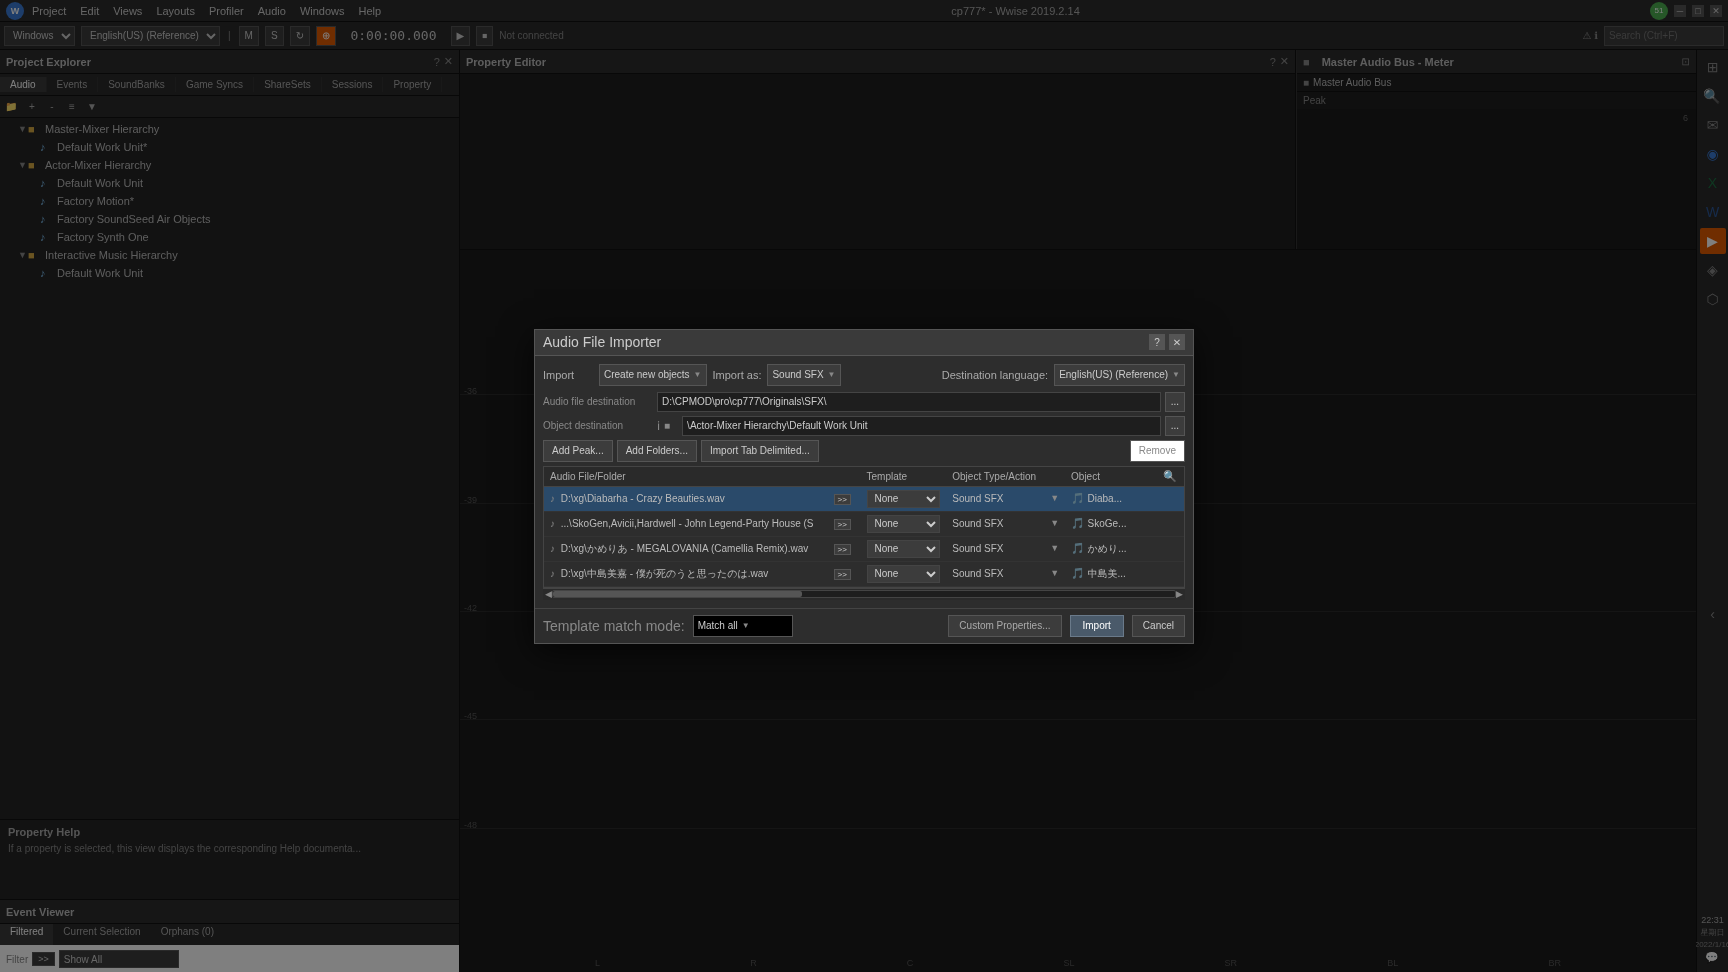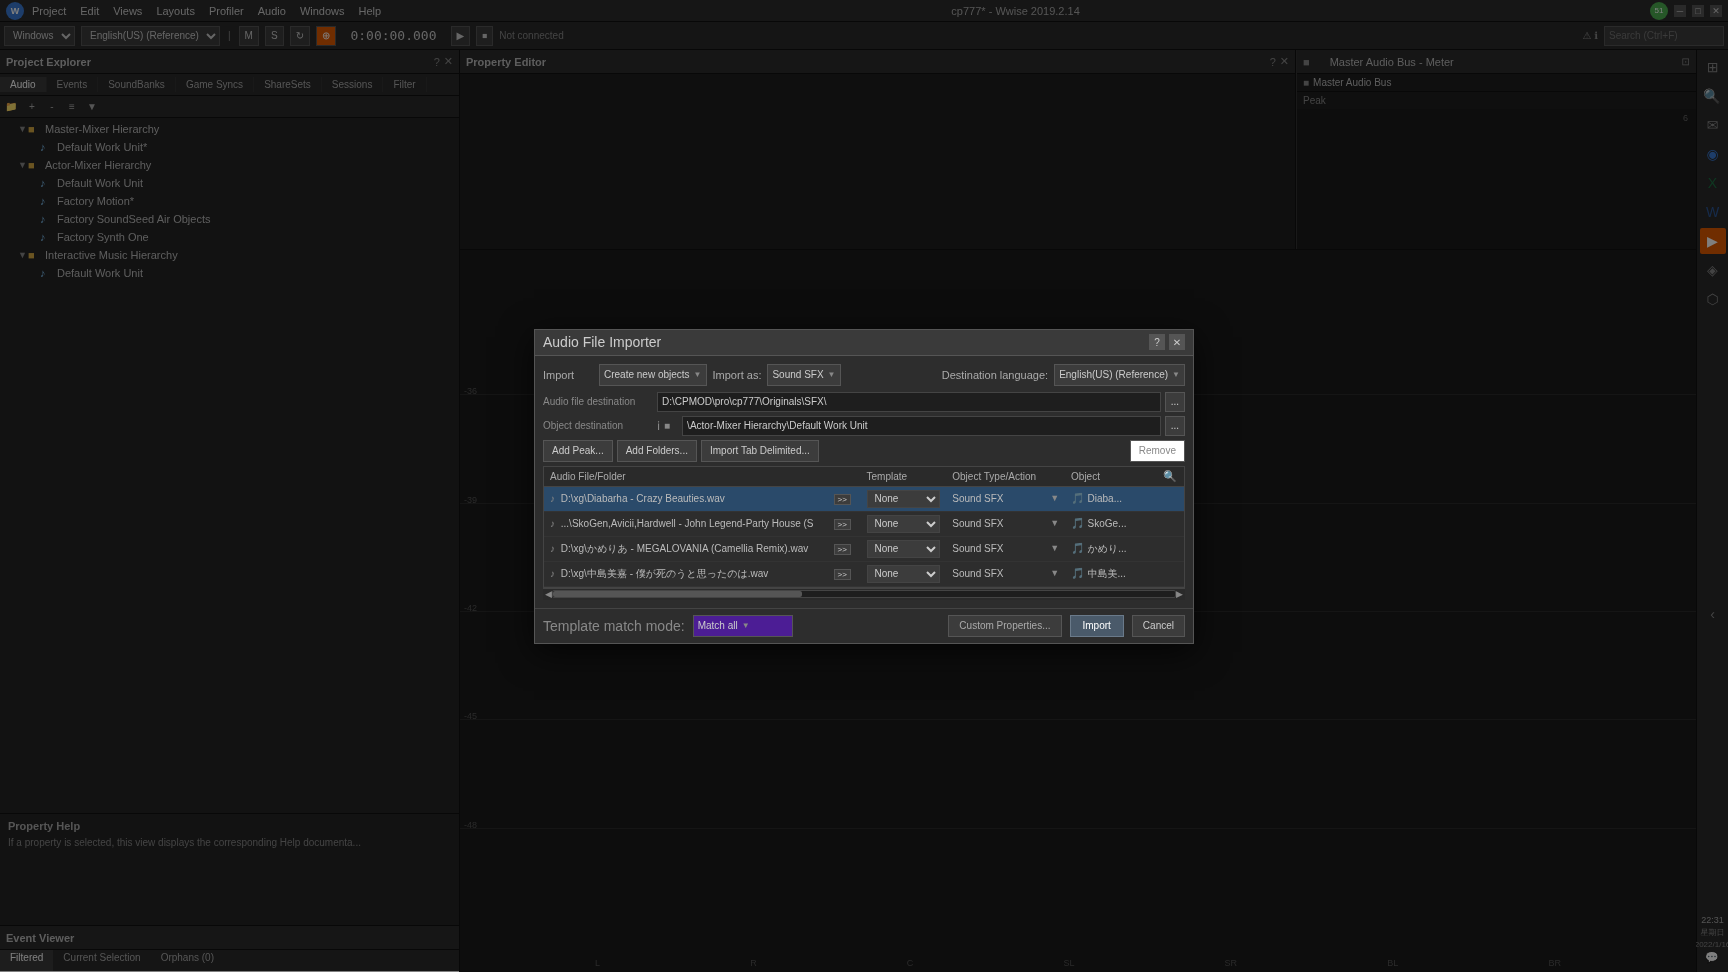--- a/index.html
+++ b/index.html
@@ -222,21 +222,20 @@
     .prop-help-text {
       color: #888;
       font-size: 10px;
       line-height: 1.4;
     }
 
     
     .event-viewer {
       background: #ffffff;
       border-top: 1px solid #111;
-      margin-top: 32px;
     }
     .event-tabs {
       display: flex;
       background: #2a2a2a;
       height: 22px;
       border-bottom: 1px solid #ffffff;
     }
     .ev-tab {
       padding: 2px 10px;
       font-size: 10px;
@@ -281,23 +280,23 @@
       display: flex;
       align-items: center;
       background: #2d2d2d;
       height: 24px;
       padding: 0 6px;
       border-bottom: 1px solid #111;
       font-size: 11px;
       color: #aaa;
     }
     .meter-title {
-      font-weight: normal;
+      font-weight: bold;
       color: #bbb;
-      margin-left: 20px;
+      margin-left: 12px;
     }
 
     
     .right-icon-bar {
       width: 32px;
       background: #2a2a2a;
       border-left: 1px solid #111;
       display: flex;
       flex-direction: column;
       align-items: center;
@@ -526,21 +525,21 @@
       padding: 6px 8px;
       border-top: 1px solid #444;
       gap: 8px;
       background: #2d2d2d;
     }
     .template-match-label {
       color: #888;
       font-size: 14px;
     }
     .template-match-dropdown {
-      background: #4c1d95;
+      background: #000000;
       border: 1px solid #555;
       color: #ccc;
       font-size: 10px;
       padding: 1px 4px;
       height: 22px;
       cursor: pointer;
       display: flex; align-items: center;
       min-width: 100px;
     }
     .bottom-spacer { flex: 1; }
@@ -686,21 +685,21 @@
       <span style="color:#888;cursor:pointer;font-size:11px;">?</span>
       <span style="color:#888;cursor:pointer;font-size:11px;margin-left:4px;">✕</span>
     </div>
     <div class="tab-bar">
       <div class="tab active">Audio</div>
       <div class="tab">Events</div>
       <div class="tab">SoundBanks</div>
       <div class="tab">Game Syncs</div>
       <div class="tab">ShareSets</div>
       <div class="tab">Sessions</div>
-      <div class="tab">Filter</div>
+      <div class="tab">Property</div>
     </div>
     <div class="toolbar-icons">
       <button class="icon-btn">📁</button>
       <button class="icon-btn">+</button>
       <button class="icon-btn">-</button>
       <button class="icon-btn">≡</button>
       <button class="icon-btn">▼</button>
     </div>
 
     <div class="tree-area">
@@ -775,20 +774,25 @@
     </div>
 
     <div class="event-viewer">
       <div class="panel-header">
         <span class="panel-header-title">Event Viewer</span>
       </div>
       <div class="event-tabs">
         <div class="ev-tab active">Filtered</div>
         <div class="ev-tab">Current Selection</div>
         <div class="ev-tab">Orphans (0)</div>
+      </div>
+      <div class="filter-row">
+        <span class="filter-label">Filter</span>
+        <button class="filter-btn">&gt;&gt;</button>
+        <input class="filter-input" type="text" value="Show All" style="">
       </div>
     </div>
   </div>
 
   <div style="flex:1; display:flex; flex-direction:column;">
 
     <div class="top-panels">
 
       <div style="flex:1; background:#252525; border-right:1px solid #111; display:flex; flex-direction:column;">
         <div class="panel-header">

